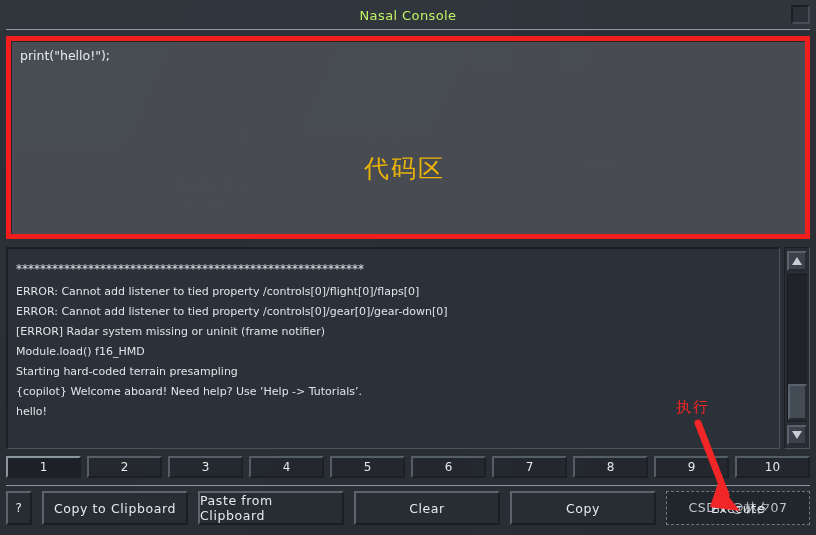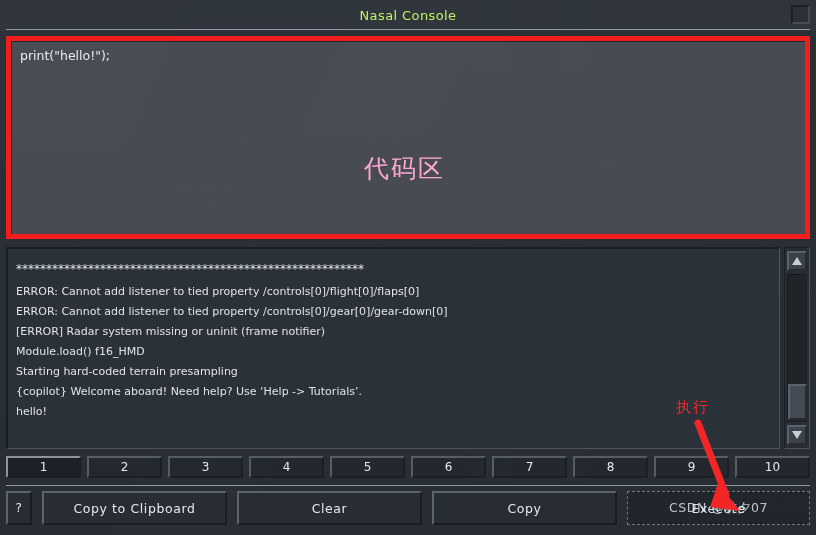--- a/index.html
+++ b/index.html
@@ -68,21 +68,21 @@
     padding: 6px 8px;
     overflow: hidden; position: relative;
   }
   .editor .code {
     color: #e8ecef; font-size: 12.5px; line-height: 16px;
     font-family: "DejaVu Sans", "Liberation Sans", sans-serif;
     white-space: pre;
   }
   .anno-code {
     position: absolute; left: 364px; top: 152px;
-    color: #f9a8d4; font-size: 25px; letter-spacing: 2px;
+    color: #eab308; font-size: 25px; letter-spacing: 2px;
     font-family: "DejaVu Sans", sans-serif; pointer-events: none;
   }
 
   
   .log-row { display: flex; margin: 8px 6px 0 6px; flex: 0 0 202px; }
   .log {
     flex: 1 1 auto; position: relative;
     background: rgba(44,50,57,0.80);
     border-top: 2px solid #1b1f24; border-left: 2px solid #1b1f24;
     border-right: 1px solid #4d545d; border-bottom: 1px solid #4d545d;
@@ -246,20 +246,21 @@
       <div class="tab">7</div>
       <div class="tab">8</div>
       <div class="tab">9</div>
       <div class="tab">10</div>
       <div class="tabs-underline"></div>
     </div>
 
     <div class="buttons">
       <div class="btn help">?</div>
       <div class="btn wide">Copy to Clipboard</div>
+      <div class="btn wide">Paste from Clipboard</div>
       <div class="btn wide">Clear</div>
       <div class="btn wide">Copy</div>
       <div class="btn exec">
         <span class="exec-label">Execute</span>
         <span class="watermark">CSDN @林夕07</span>
       </div>
     </div>
   </div>
 
   <div class="anno-code">代码区</div>

